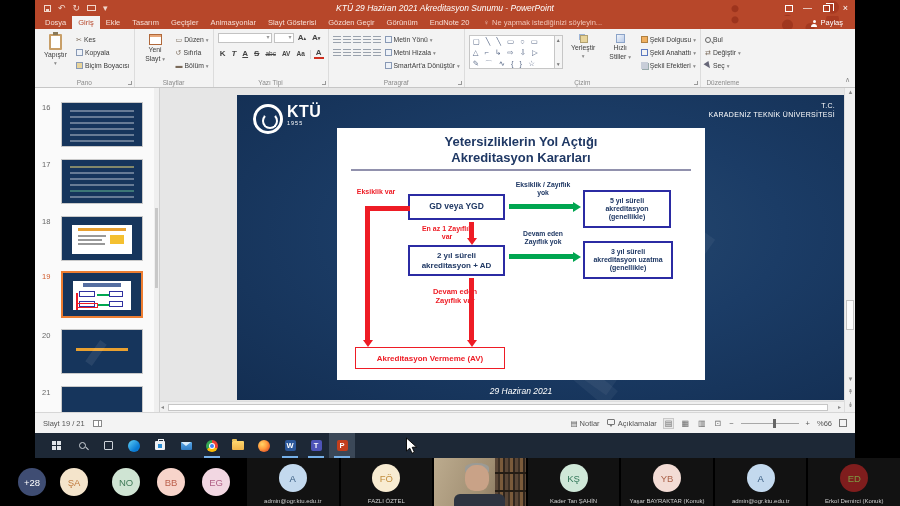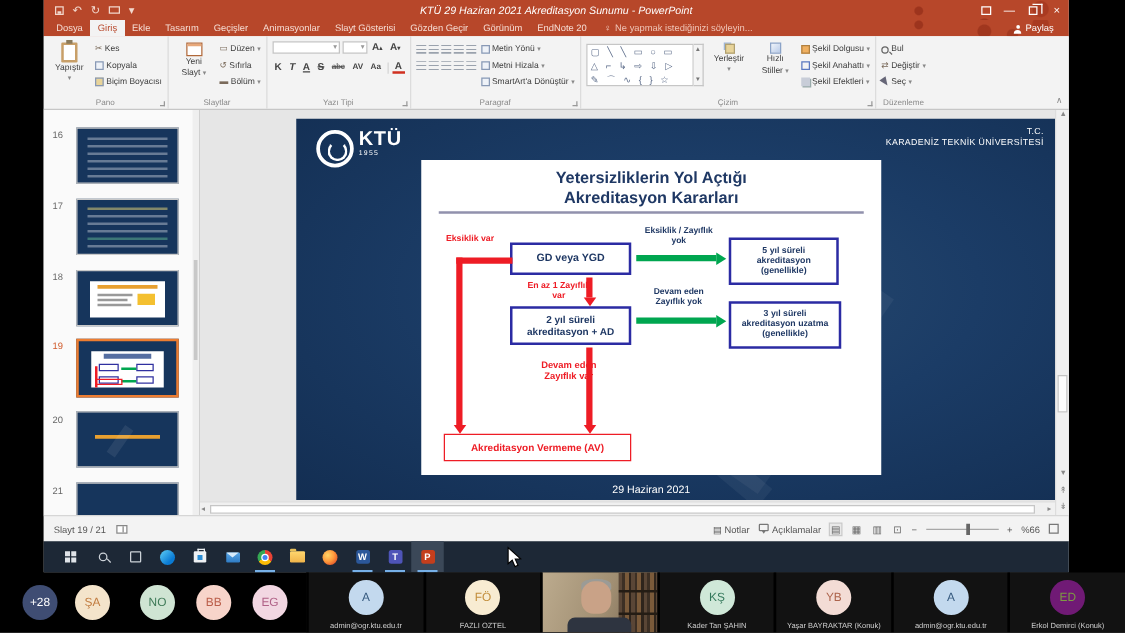--- a/index.html
+++ b/index.html
@@ -107,21 +107,21 @@
 
   .fbox { position:absolute; border:2px solid #2b2ba3; background:#fff; color:#1f3864; font-weight:bold; display:flex; flex-direction:column; align-items:center; justify-content:center; text-align:center; line-height:1.15; }
   .flbl { position:absolute; font-weight:bold; text-align:center; line-height:1.15; }
   .flbl.red { color:#ee1c25; font-size:7px; }
   .flbl.navy { color:#1f3864; font-size:6.8px; }
   .gbar { position:absolute; background:#00a650; }
   .gah { position:absolute; width:0; height:0; border-top:5px solid transparent; border-bottom:5px solid transparent; border-left:8px solid #00a650; }
   .rbar { position:absolute; background:#ee1c25; }
   .rah { position:absolute; width:0; height:0; border-left:5px solid transparent; border-right:5px solid transparent; border-top:7px solid #ee1c25; }
   .avbox { position:absolute; border:1.5px solid #ee1c25; color:#ee1c25; background:#fff; font-weight:bold; font-size:8px; display:flex; align-items:center; justify-content:center; }
-  .sdate { position:absolute; left:100px; width:368px; bottom:4px; text-align:center; color:#fff; font-size:8.5px; }
+  .sdate { position:absolute; left:100px; width:368px; bottom:4px; text-align:center; color:#fff; font-size:8.5px;font-style:italic; }
 
   .vscroll { position:absolute; right:0; top:0; width:11px; height:324px; background:#f0f0f0; border-left:1px solid #ddd; font-size:6px; color:#888; }
   .vscroll .arr { position:absolute; left:0; width:11px; text-align:center; }
   .vthumb { position:absolute; left:1px; width:8px; top:212px; height:30px; background:#fdfdfd; border:1px solid #c4c4c4; }
   .hscroll { position:absolute; left:0; right:11px; bottom:0; height:11px; background:#f0f0f0; border-top:1px solid #ddd; }
   .hthumb { position:absolute; left:8px; right:16px; top:1.5px; height:7px; background:#fff; border:1px solid #c6c6c6; }
   .harr { position:absolute; top:1px; font-size:6px; color:#888; }
 
   
   .statusbar { position:absolute; top:412px; left:0; width:820px; height:21px; background:#f3f3f3; border-top:1px solid #d6d6d6; display:flex; align-items:center; font-size:7.5px; color:#555; padding:0 8px; }
@@ -672,21 +672,21 @@
     </div>
     <div class="ptile">
       <span class="circ" style="background-color: rgb(243, 220, 213); color: rgb(173, 100, 76);">YB</span>
       <span class="pname">Yaşar BAYRAKTAR (Konuk)</span>
     </div>
     <div class="ptile">
       <span class="circ" style="background-color: rgb(195, 217, 238); color: rgb(53, 89, 126);">A</span>
       <span class="pname">admin@ogr.ktu.edu.tr</span>
     </div>
     <div class="ptile">
-      <span class="circ" style="background-color: #701a75; color: rgb(125, 155, 67);">ED</span>
+      <span class="circ" style="background-color: #7f1d1d; color: rgb(125, 155, 67);">ED</span>
       <span class="pname">Erkol Demirci (Konuk)</span>
     </div>
   </div>
 
   <svg width="13" height="18" viewBox="0 0 13 18" style="position:absolute;left:405px;top:437px;z-index:50;">
     <path d="M1.5 1 L1.5 14 L4.8 11.2 L7 16.3 L9.4 15.2 L7.2 10.3 L11.5 10 Z" fill="#ffffff" stroke="#000000" stroke-width="0.9"></path>
   </svg>
 </div>
 
 </body></html>

